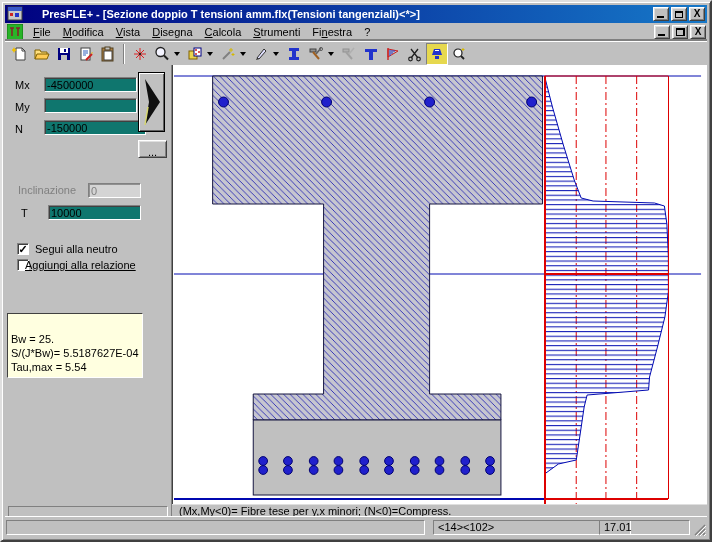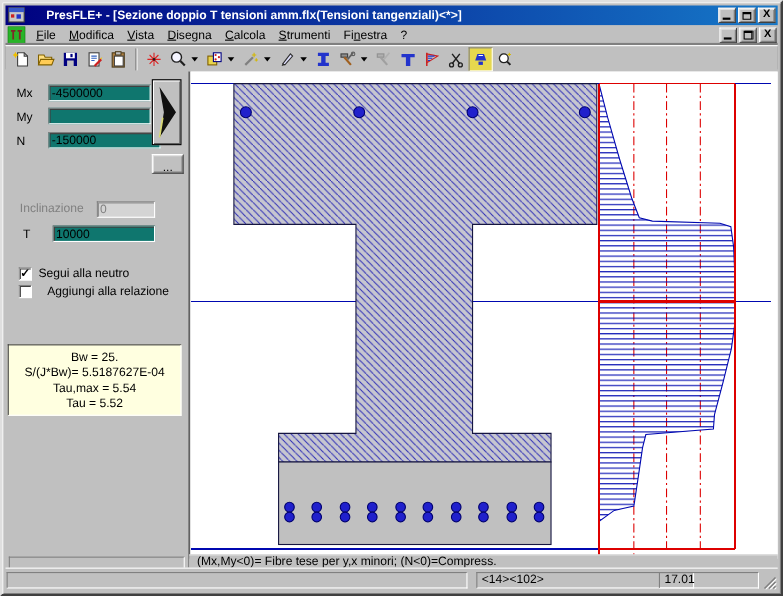--- a/index.html
+++ b/index.html
@@ -61,23 +61,23 @@
   .btn3d{background:#c0c0c0;border:1px solid;border-color:#fff #404040 #404040 #fff;
     box-shadow:inset 1px 1px 0 #dfdfdf, inset -1px -1px 0 #808080;}
   .arrowbtn{position:absolute;left:133px;top:7px;width:27px;height:60px;border:1px solid #000;
     box-shadow:inset 1px 1px 0 #fff, inset -1px -1px 0 #606060;background:#c0c0c0;
     display:flex;align-items:center;justify-content:center;}
   .morebtn{position:absolute;left:133px;top:75px;width:29px;height:18px;
     display:flex;align-items:flex-end;justify-content:center;font-size:11px;line-height:10px;}
   .cbox{position:absolute;width:12px;height:12px;background:#fff;
     border:1px solid;border-color:#808080 #fff #fff #808080;box-shadow:inset 1px 1px 0 #404040;
     display:flex;align-items:center;justify-content:center;font-size:11px;font-weight:bold;line-height:1;}
-  .infobox{position:absolute;left:2px;top:248px;width:158px;height:65px;background:#ffffe0;
+  .infobox{position:absolute;left:2px;top:248px;width:136px;height:65px;background:#ffffe0;
     border:1px solid;border-color:#404040 #fff #fff #404040;
-    padding:4px 3px;font-size:11px;line-height:14px;white-space:nowrap;overflow:hidden;text-align:center;}
+    padding:18px 3px;font-size:11px;line-height:14px;white-space:nowrap;overflow:hidden;}
   .panelfoot{position:absolute;left:3px;top:441px;width:160px;height:13px;
     border:1px solid;border-color:#808080 #fff #fff #808080;}
   .drawarea{position:absolute;left:167px;top:0;right:0;height:443px;background:#fff;
     border-left:1px solid #404040;}
   .drawarea svg{display:block;width:100%;height:100%;}
   .hintbar{position:absolute;left:167px;right:0;bottom:0;height:12px;background:#c0c0c0;
     font-size:11px;line-height:12px;padding-left:7px;white-space:nowrap;border-top:1px solid #dfdfdf;}
   
   .statusbar{position:absolute;left:3px;right:3px;bottom:3px;height:21px;background:#c0c0c0;
     border-top:1px solid #fff;}
@@ -326,21 +326,21 @@
       <span class="plabel" style="left:16px;top:142px;">T</span>
       <input class="field" style="left: 43px; top: 140px; width: 93px;" value="10000">
 
       <div class="cbox" style="left:12px;top:178px;">
           <span>✓</span>
         </div>
       <span class="plabel" style="left:30px;top:178px;">Segui alla neutro</span>
       <div class="cbox" style="left:12px;top:194px;">
           <span></span>
         </div>
-      <span class="plabel" style="left:38px;top:194px;">Aggiungi alla relazione</span>
+      <span class="plabel" style="left:20px;top:194px;text-decoration:underline;">Aggiungi alla relazione</span>
 
       <div class="infobox">
         <div>Bw = 25.</div>
         <div>S/(J*Bw)= 5.5187627E-04</div>
         <div>Tau,max = 5.54</div>
         <div>Tau = 5.52</div>
       </div>
 
       <div class="panelfoot"></div>
     </div>

